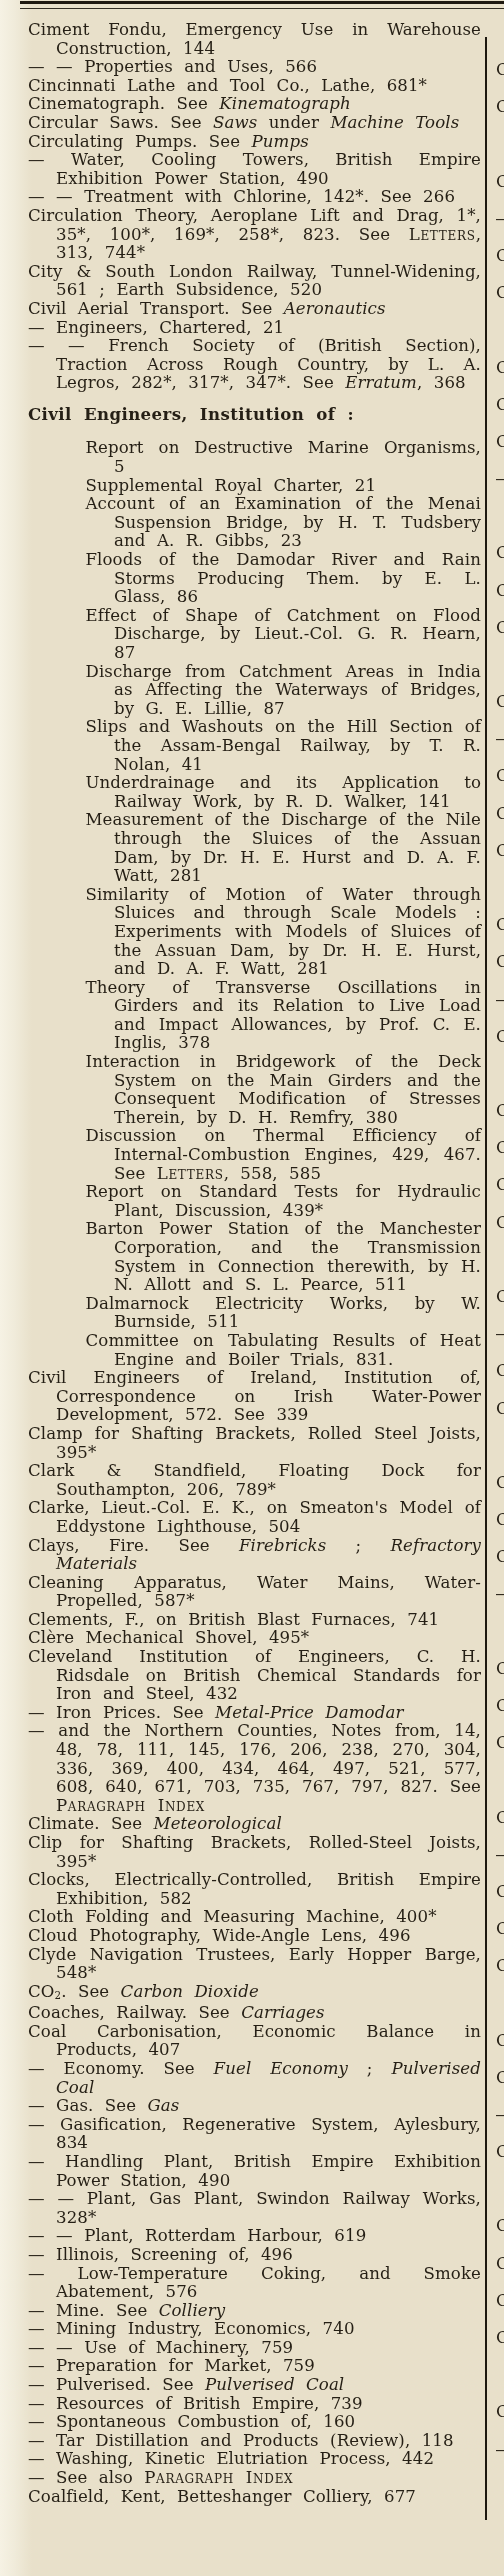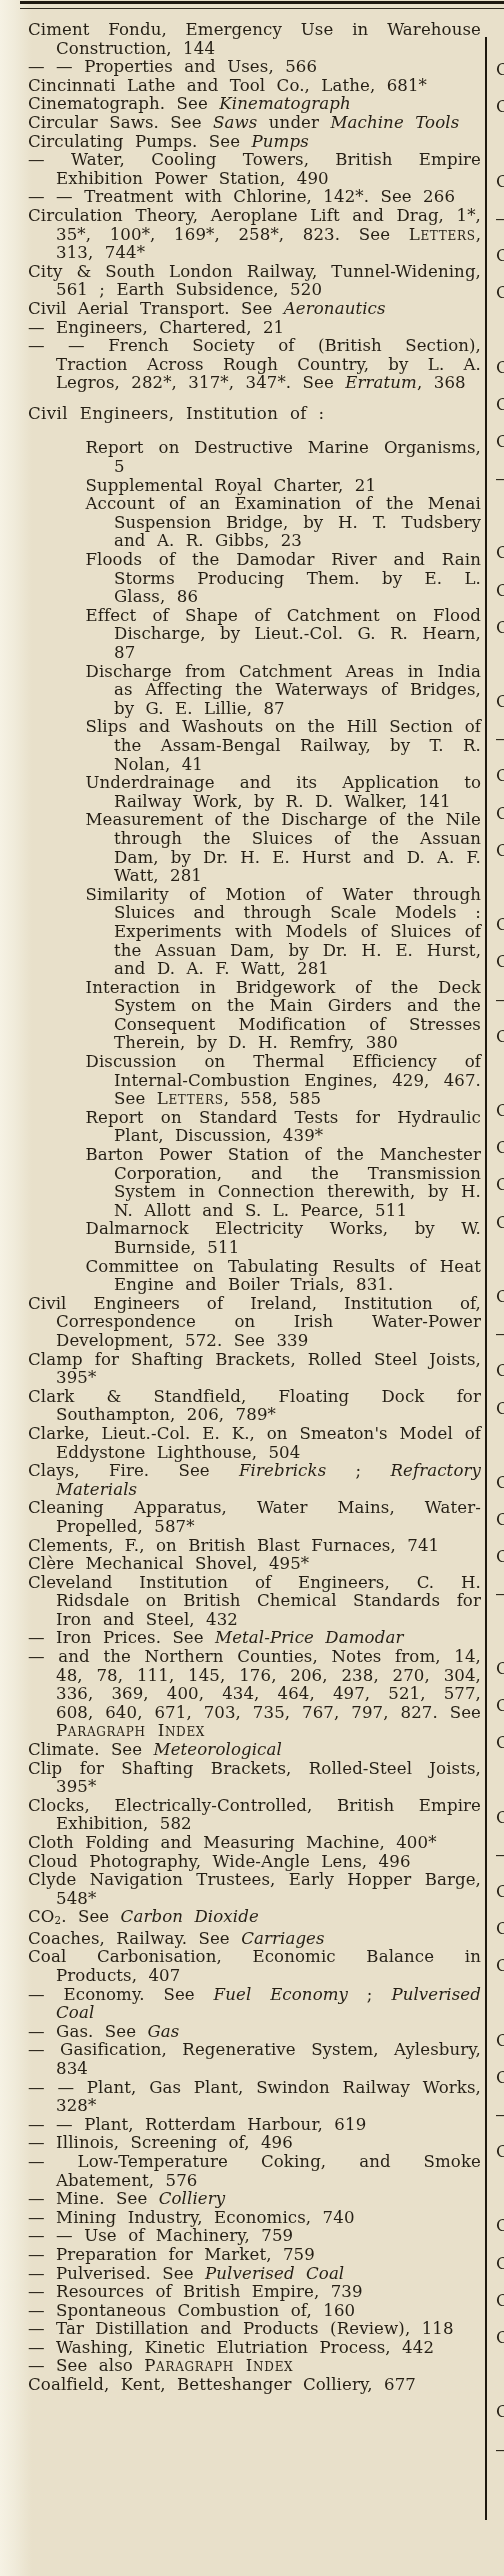--- a/index.html
+++ b/index.html
@@ -38,21 +38,21 @@
     font-size:16.6px;line-height:18.6px;
     text-align:justify;
     letter-spacing:0.1px;
     word-spacing:6px;
     padding-left:28px;text-indent:-28px;
   }
   .entry.l1{
     padding-left:86px;text-indent:-28.5px;
   }
   .entry.heading{
-    font-weight:normal;
+    font-weight:bold;
     margin:12px 0 16px 0;
     letter-spacing:0.4px;
   }
   .i{font-style:italic;}
   .sc{font-variant:small-caps;letter-spacing:0.7px;}
   .sub{font-size:0.62em;vertical-align:-0.18em;}
   .right-column-sliver{
     position:absolute;left:496px;top:0;width:8.6px;height:2576px;overflow:hidden;
   }
   .sliver-c{
@@ -87,20 +87,21 @@
     <p class="entry l1">Report on Destructive Marine Organisms, 5</p>
     <p class="entry l1">Supplemental Royal Charter, 21</p>
     <p class="entry l1">Account of an Examination of the Menai Suspension Bridge, by H. T. Tudsbery and A. R. Gibbs, 23</p>
     <p class="entry l1">Floods of the Damodar River and Rain Storms Producing Them. by E. L. Glass, 86</p>
     <p class="entry l1">Effect of Shape of Catchment on Flood Discharge, by Lieut.-Col. G. R. Hearn, 87</p>
     <p class="entry l1">Discharge from Catchment Areas in India as Affecting the Waterways of Bridges, by G. E. Lillie, 87</p>
     <p class="entry l1">Slips and Washouts on the Hill Section of the Assam-Bengal Railway, by T. R. Nolan, 41</p>
     <p class="entry l1">Underdrainage and its Application to Railway Work, by R. D. Walker, 141</p>
     <p class="entry l1">Measurement of the Discharge of the Nile through the Sluices of the Assuan Dam, by Dr. H. E. Hurst and D. A. F. Watt, 281</p>
     <p class="entry l1">Similarity of Motion of Water through Sluices and through Scale Models : Experiments with Models of Sluices of the Assuan Dam, by Dr. H. E. Hurst, and D. A. F. Watt, 281</p>
+    <p class="entry l1">Theory of Transverse Oscillations in Girders and its Relation to Live Load and Impact Allowances, by Prof. C. E. Inglis, 378</p>
     <p class="entry l1">Interaction in Bridgework of the Deck System on the Main Girders and the Consequent Modification of Stresses Therein, by D. H. Remfry, 380</p>
     <p class="entry l1">Discussion on Thermal Efficiency of Internal-Combustion Engines, 429, 467.  See <span class="sc">Letters</span>, 558, 585</p>
     <p class="entry l1">Report on Standard Tests for Hydraulic Plant, Discussion, 439*</p>
     <p class="entry l1">Barton Power Station of the Manchester Corporation, and the Transmission System in Connection therewith, by H. N. Allott and S. L. Pearce, 511</p>
     <p class="entry l1">Dalmarnock Electricity Works, by W. Burnside, 511</p>
     <p class="entry l1">Committee on Tabulating Results of Heat Engine and Boiler Trials, 831.</p>
     <p class="entry l0">Civil Engineers of Ireland, Institution of, Correspondence on Irish Water-Power Development, 572.  See 339</p>
     <p class="entry l0">Clamp for Shafting Brackets, Rolled Steel Joists, 395*</p>
     <p class="entry l0">Clark &amp; Standfield, Floating Dock for Southampton, 206, 789*</p>
     <p class="entry l0">Clarke, Lieut.-Col. E. K., on Smeaton's Model of Eddystone Lighthouse, 504</p>
@@ -116,20 +117,21 @@
     <p class="entry l0">Clocks, Electrically-Controlled, British Empire Exhibition, 582</p>
     <p class="entry l0">Cloth Folding and Measuring Machine, 400*</p>
     <p class="entry l0">Cloud Photography, Wide-Angle Lens, 496</p>
     <p class="entry l0">Clyde Navigation Trustees, Early Hopper Barge, 548*</p>
     <p class="entry l0">CO<span class="sub">2</span>.  See <span class="i">Carbon Dioxide</span></p>
     <p class="entry l0">Coaches, Railway.  See <span class="i">Carriages</span></p>
     <p class="entry l0">Coal Carbonisation, Economic Balance in Products, 407</p>
     <p class="entry l0">— Economy.  See <span class="i">Fuel Economy</span> ; <span class="i">Pulverised Coal</span></p>
     <p class="entry l0">— Gas.  See <span class="i">Gas</span></p>
     <p class="entry l0">— Gasification, Regenerative System, Aylesbury, 834</p>
+    <p class="entry l0">— Handling Plant, British Empire Exhibition Power Station, 490</p>
     <p class="entry l0">— — Plant, Gas Plant, Swindon Railway Works, 328*</p>
     <p class="entry l0">— — Plant, Rotterdam Harbour, 619</p>
     <p class="entry l0">— Illinois, Screening of, 496</p>
     <p class="entry l0">— Low-Temperature Coking, and Smoke Abatement, 576</p>
     <p class="entry l0">— Mine.  See <span class="i">Colliery</span></p>
     <p class="entry l0">— Mining Industry, Economics, 740</p>
     <p class="entry l0">— — Use of Machinery, 759</p>
     <p class="entry l0">— Preparation for Market, 759</p>
     <p class="entry l0">— Pulverised.  See <span class="i">Pulverised Coal</span></p>
     <p class="entry l0">— Resources of British Empire, 739</p>

